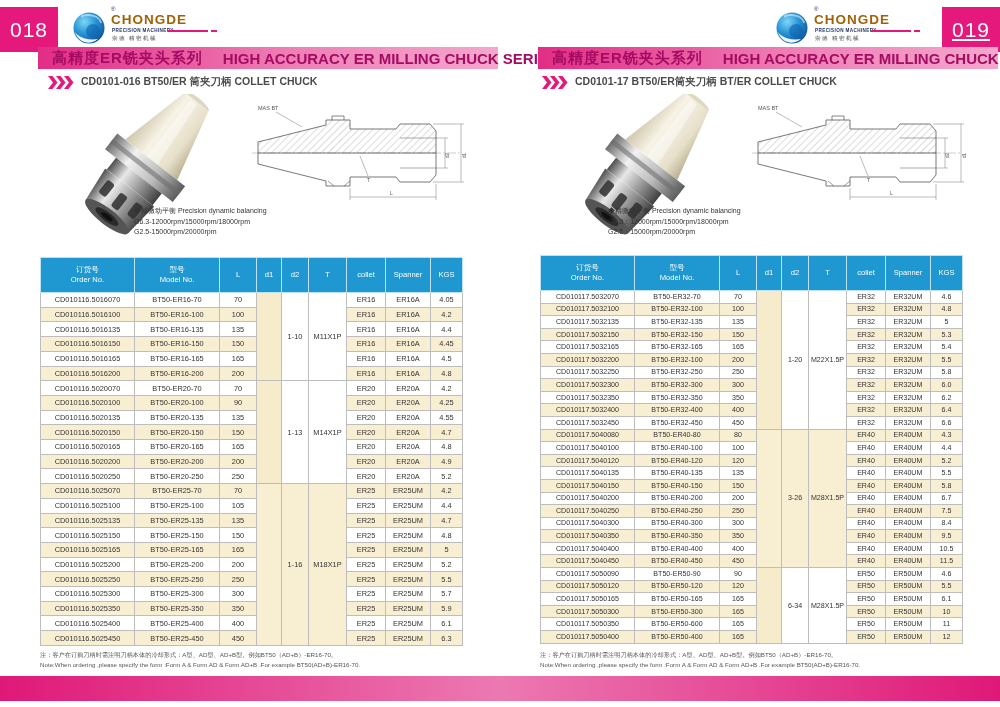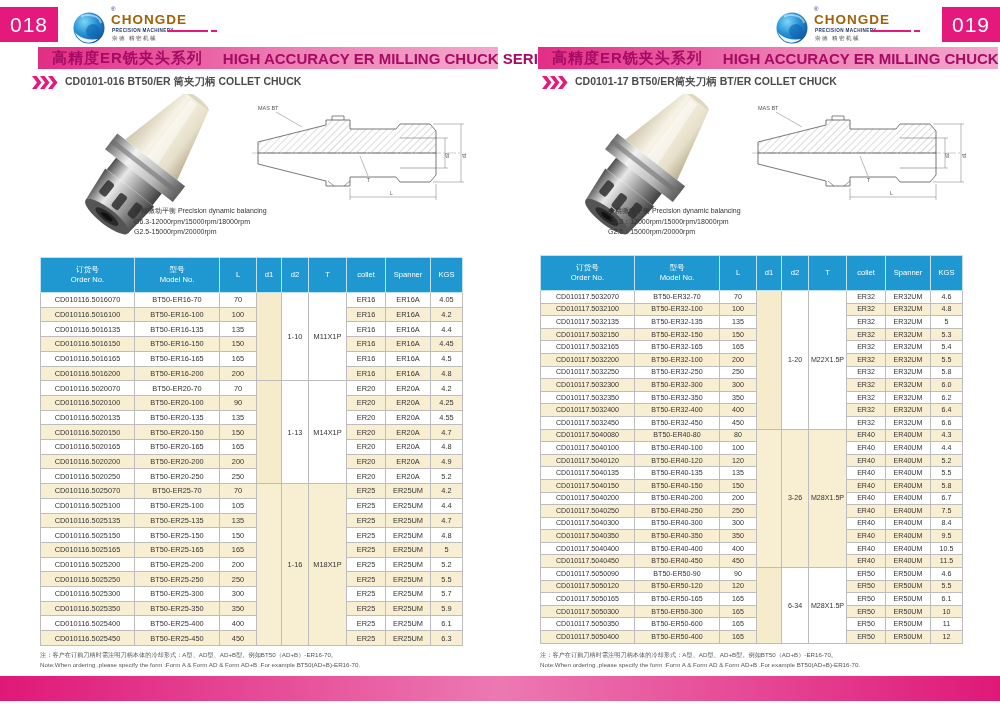--- a/index.html
+++ b/index.html
@@ -1,23 +1,23 @@
 <!DOCTYPE html>
 <html><head>
 <meta charset="utf-8">
 <style>
   html,body{margin:0;padding:0;background:#fff;}
   .sheet{position:relative;width:1000px;height:707px;background:#fff;overflow:hidden;
          font-family:"Liberation Sans",sans-serif;-webkit-font-smoothing:antialiased;}
 
   
-  .pageno{position:absolute;top:7px;height:35px;background:#e4197b;color:#fff;
+  .pageno{position:absolute;top:7px;height:45px;background:#e4197b;color:#fff;
           font-size:21px;display:flex;align-items:center;justify-content:center;letter-spacing:1px;}
   .pageno-left{left:0;width:58px;}
-  .pageno-right{right:0;width:58px;}
+  .pageno-right{right:0;width:58px;text-decoration:underline;}
 
   
   .logo{position:absolute;top:6px;width:160px;height:44px;}
   .logo-left{left:72px;}
   .logo-right{left:775px;}
   .logo .globe{position:absolute;left:0;top:5px;}
   .logo .reg{position:absolute;left:39px;top:0;font-size:6px;color:#1c2b5e;}
   .logo .brand{position:absolute;left:39px;top:6px;font-size:13.5px;font-weight:bold;color:#a16207;letter-spacing:1px;}
   .logo .sub{position:absolute;left:40px;top:22px;font-size:4.6px;font-weight:bold;color:#1c2b5e;letter-spacing:.4px;white-space:nowrap;}
   .logo .subline{position:absolute;left:96px;top:24px;width:40px;height:2px;background:#e4197b;}
@@ -29,21 +29,21 @@
               padding-left:14px;box-sizing:border-box;
               background:linear-gradient(90deg,#e22d85 0%,#ee7fb5 55%,#f4a7cd 100%);}
   .bar-left{left:38px;}
   .bar-right{left:538px;}
   .series-bar span{font-size:15px;font-weight:bold;color:#a50b63;white-space:nowrap;}
   .series-bar .zh{letter-spacing:1px;}
 
   
   .section-title{position:absolute;top:75px;display:flex;align-items:center;gap:7px;
                  font-size:10.5px;font-weight:bold;color:#4a4a4a;white-space:nowrap;}
-  .st-left{left:32px;}
+  .st-left{left:48px;}
   .st-right{left:542px;text-align:center;}
 
   
   .photo{position:absolute;}
   .ph-left{left:50px;top:94px;}
   .ph-right{left:550px;top:94px;}
   .drawing{position:absolute;}
   .drw-left{left:248px;top:98px;}
   .drw-right{left:748px;top:98px;}
 

